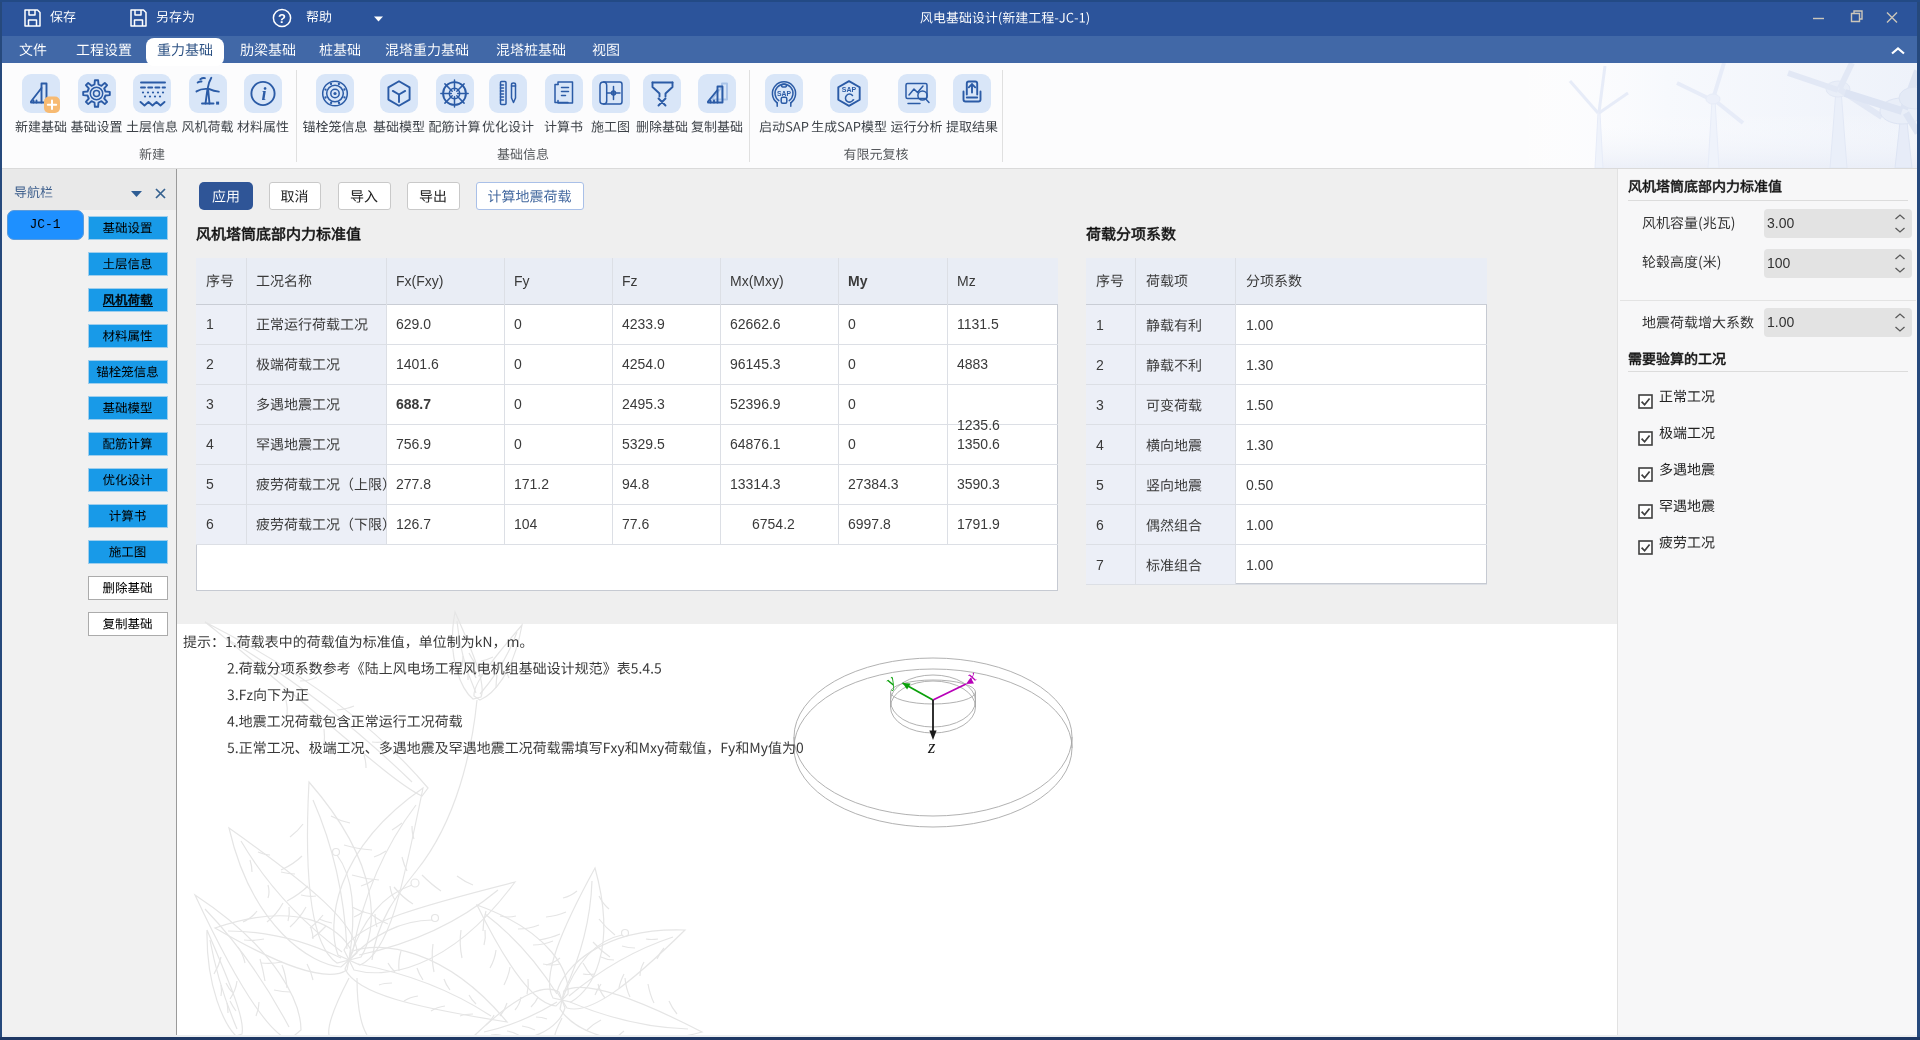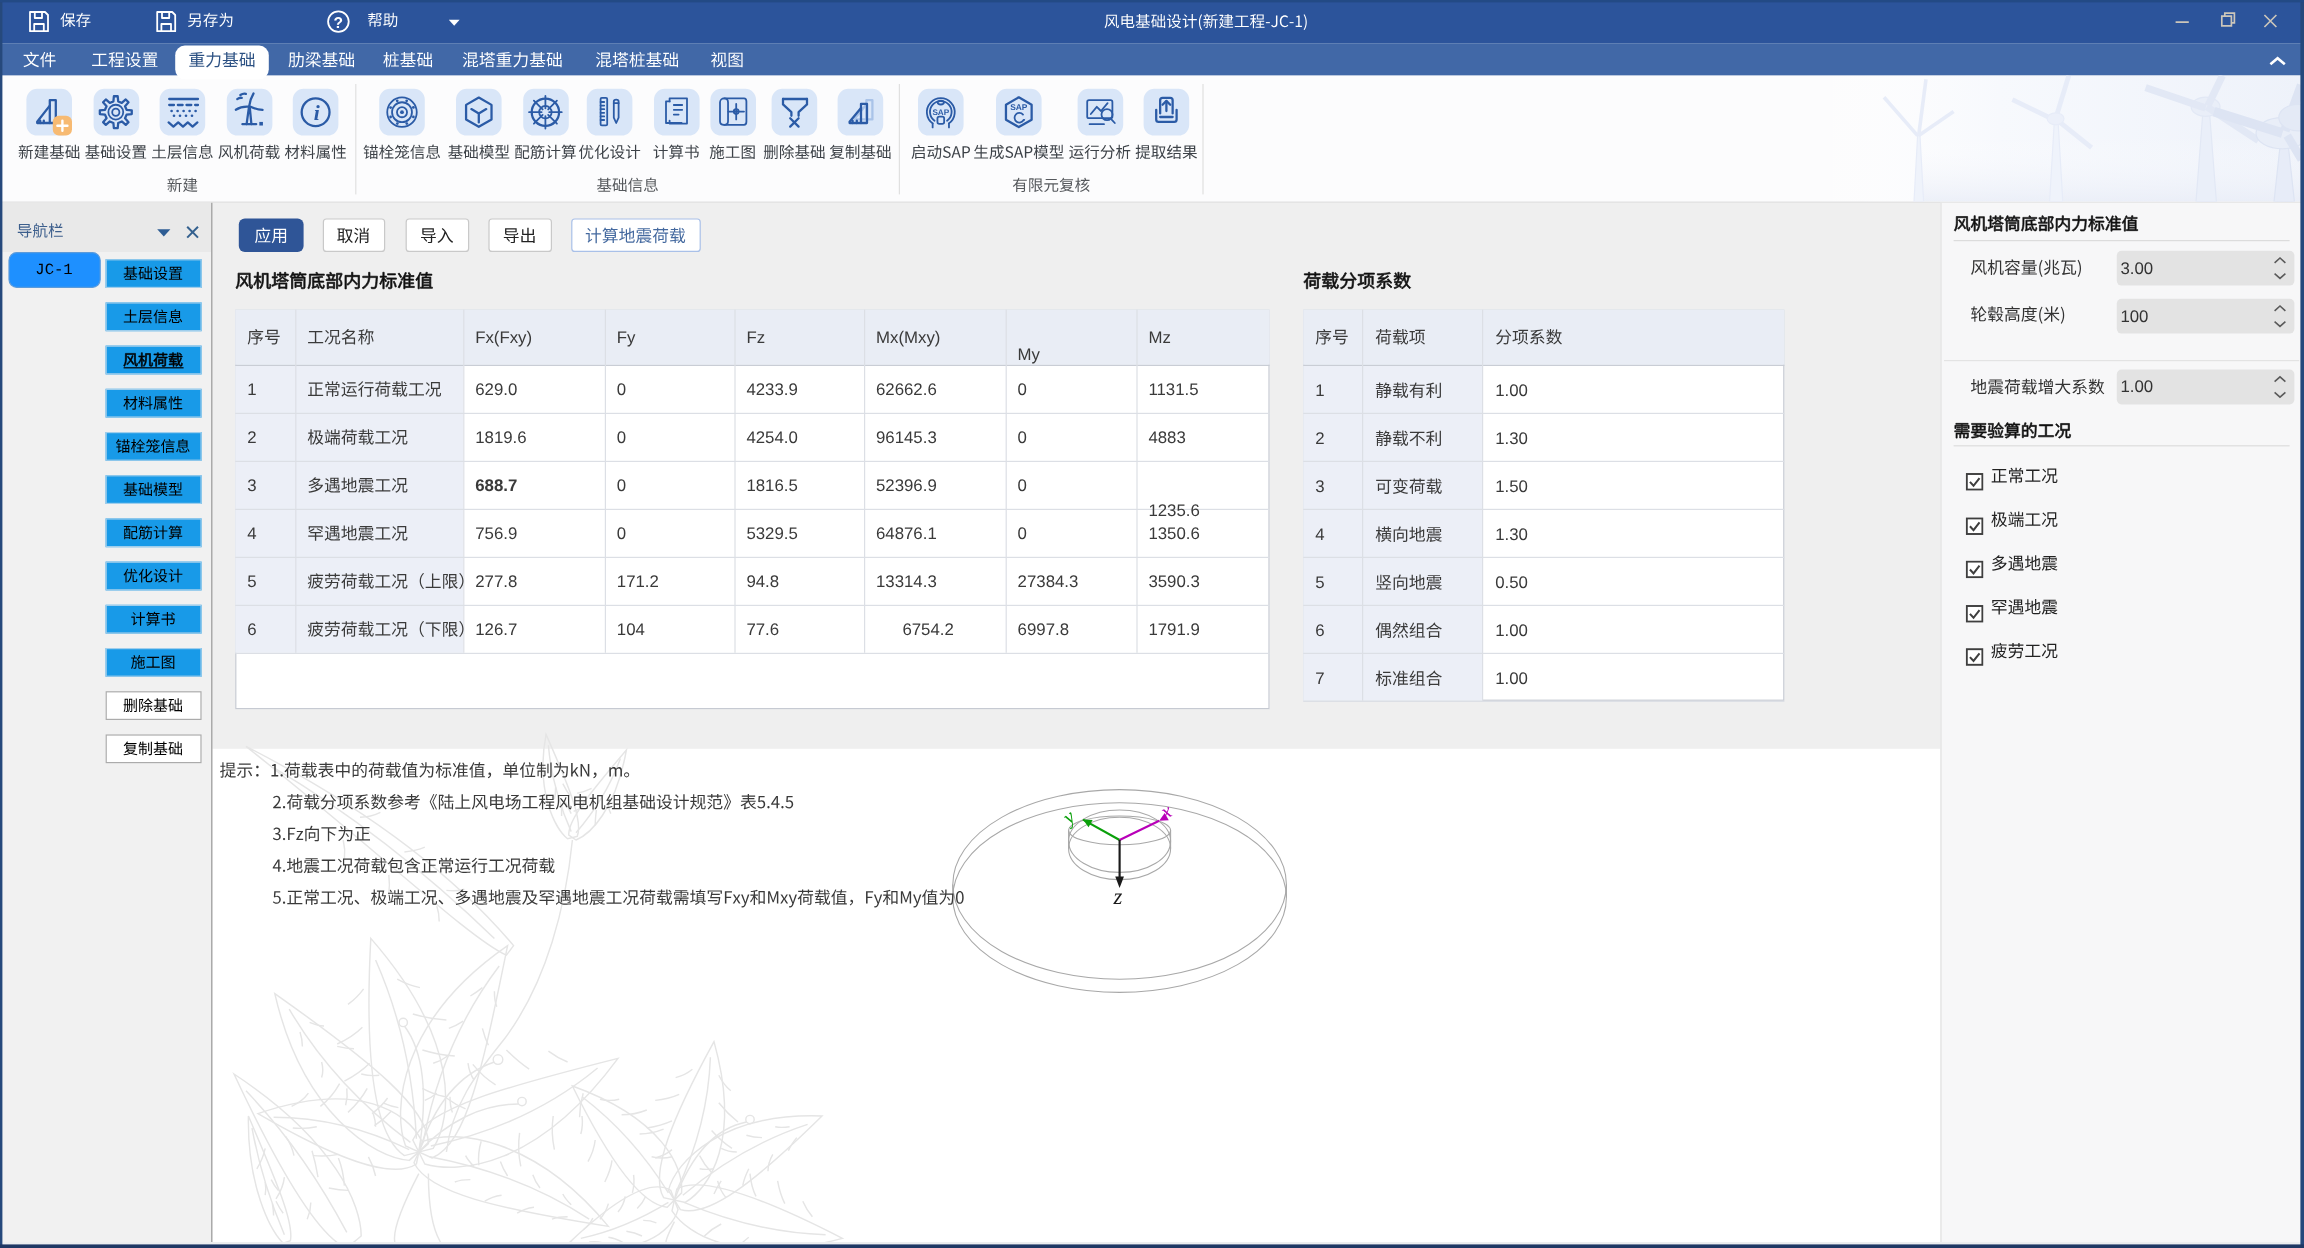--- a/index.html
+++ b/index.html
@@ -321,40 +321,40 @@
 <div class="abs" style="left:1086px;top:464px;width:401px;height:1px;z-index:6;background:#dcdfe5"></div>
 <div class="abs" style="left:1086px;top:504px;width:401px;height:1px;z-index:6;background:#dcdfe5"></div>
 <div class="abs" style="left:1086px;top:544px;width:401px;height:1px;z-index:6;background:#dcdfe5"></div>
 <div class="abs" style="left:1086px;top:584px;width:401px;height:1px;z-index:6;background:#dcdfe5"></div>
 <div class="abs" style="left:1135px;top:258px;width:1px;height:326px;z-index:6;background:#dcdfe5"></div>
 <div class="abs" style="left:1235px;top:258px;width:1px;height:326px;z-index:6;background:#dcdfe5"></div>
 <div class="num" style="left:396px;top:273px;width:100px;height:18px;z-index:6;">Fx(Fxy)</div>
 <div class="num" style="left:514px;top:273px;width:100px;height:18px;z-index:6;">Fy</div>
 <div class="num" style="left:622px;top:273px;width:100px;height:18px;z-index:6;">Fz</div>
 <div class="num" style="left:730px;top:273px;width:100px;height:18px;z-index:6;">Mx(Mxy)</div>
-<div class="num" style="left:848px;top:287px;width:100px;height:18px;z-index:6;">My</div>
+<div class="num" style="left:848px;top:273px;width:100px;height:18px;z-index:6;font-weight:bold;">My</div>
 <div class="num" style="left:957px;top:273px;width:100px;height:18px;z-index:6;">Mz</div>
 <div class="num" style="left:206px;top:316px;width:30px;height:18px;z-index:6;">1</div>
 <div class="num" style="left:396px;top:316px;width:110px;height:18px;z-index:6;">629.0</div>
 <div class="num" style="left:514px;top:316px;width:110px;height:18px;z-index:6;">0</div>
 <div class="num" style="left:622px;top:316px;width:110px;height:18px;z-index:6;">4233.9</div>
 <div class="num" style="left:730px;top:316px;width:110px;height:18px;z-index:6;">62662.6</div>
 <div class="num" style="left:848px;top:316px;width:110px;height:18px;z-index:6;">0</div>
 <div class="num" style="left:957px;top:316px;width:110px;height:18px;z-index:6;">1131.5</div>
 <div class="num" style="left:206px;top:356px;width:30px;height:18px;z-index:6;">2</div>
-<div class="num" style="left:396px;top:356px;width:110px;height:18px;z-index:6;">1819.6</div>
+<div class="num" style="left:396px;top:356px;width:110px;height:18px;z-index:6;">1401.6</div>
 <div class="num" style="left:514px;top:356px;width:110px;height:18px;z-index:6;">0</div>
 <div class="num" style="left:622px;top:356px;width:110px;height:18px;z-index:6;">4254.0</div>
 <div class="num" style="left:730px;top:356px;width:110px;height:18px;z-index:6;">96145.3</div>
 <div class="num" style="left:848px;top:356px;width:110px;height:18px;z-index:6;">0</div>
 <div class="num" style="left:957px;top:356px;width:110px;height:18px;z-index:6;">4883</div>
 <div class="num" style="left:206px;top:396px;width:30px;height:18px;z-index:6;">3</div>
 <div class="num" style="left:396px;top:396px;width:110px;height:18px;z-index:6;font-weight:bold;">688.7</div>
 <div class="num" style="left:514px;top:396px;width:110px;height:18px;z-index:6;">0</div>
-<div class="num" style="left:622px;top:396px;width:110px;height:18px;z-index:6;">1816.5</div>
+<div class="num" style="left:622px;top:396px;width:110px;height:18px;z-index:6;">2495.3</div>
 <div class="num" style="left:730px;top:396px;width:110px;height:18px;z-index:6;">52396.9</div>
 <div class="num" style="left:848px;top:396px;width:110px;height:18px;z-index:6;">0</div>
 <div class="num" style="left:957px;top:417px;width:110px;height:18px;z-index:6;">1235.6</div>
 <div class="num" style="left:206px;top:436px;width:30px;height:18px;z-index:6;">4</div>
 <div class="num" style="left:396px;top:436px;width:110px;height:18px;z-index:6;">756.9</div>
 <div class="num" style="left:514px;top:436px;width:110px;height:18px;z-index:6;">0</div>
 <div class="num" style="left:622px;top:436px;width:110px;height:18px;z-index:6;">5329.5</div>
 <div class="num" style="left:730px;top:436px;width:110px;height:18px;z-index:6;">64876.1</div>
 <div class="num" style="left:848px;top:436px;width:110px;height:18px;z-index:6;">0</div>
 <div class="num" style="left:957px;top:436px;width:110px;height:18px;z-index:6;">1350.6</div>

